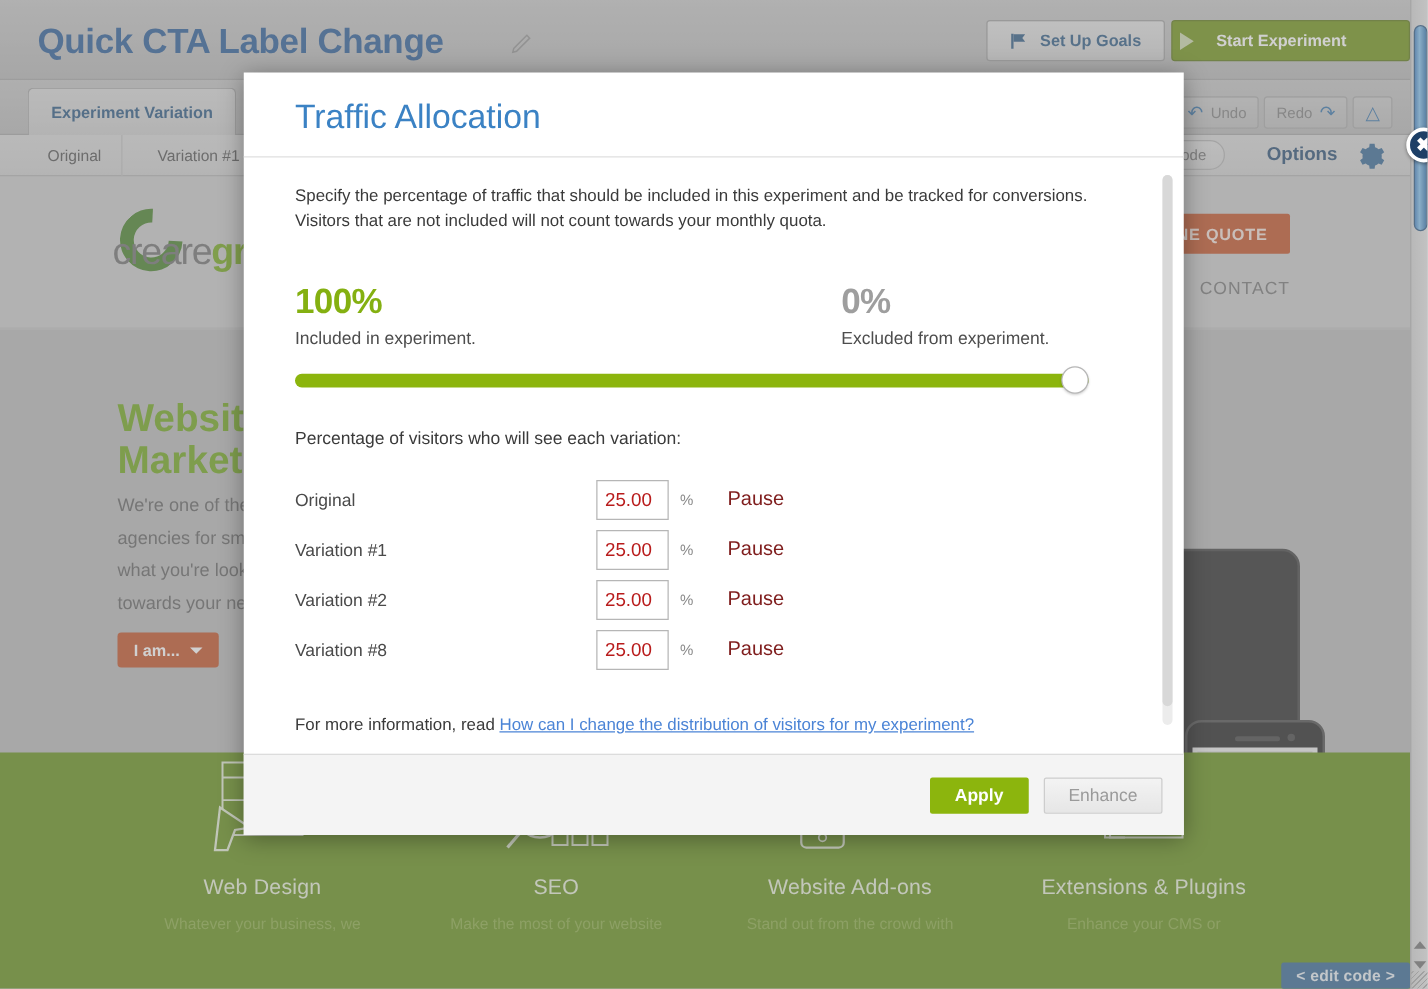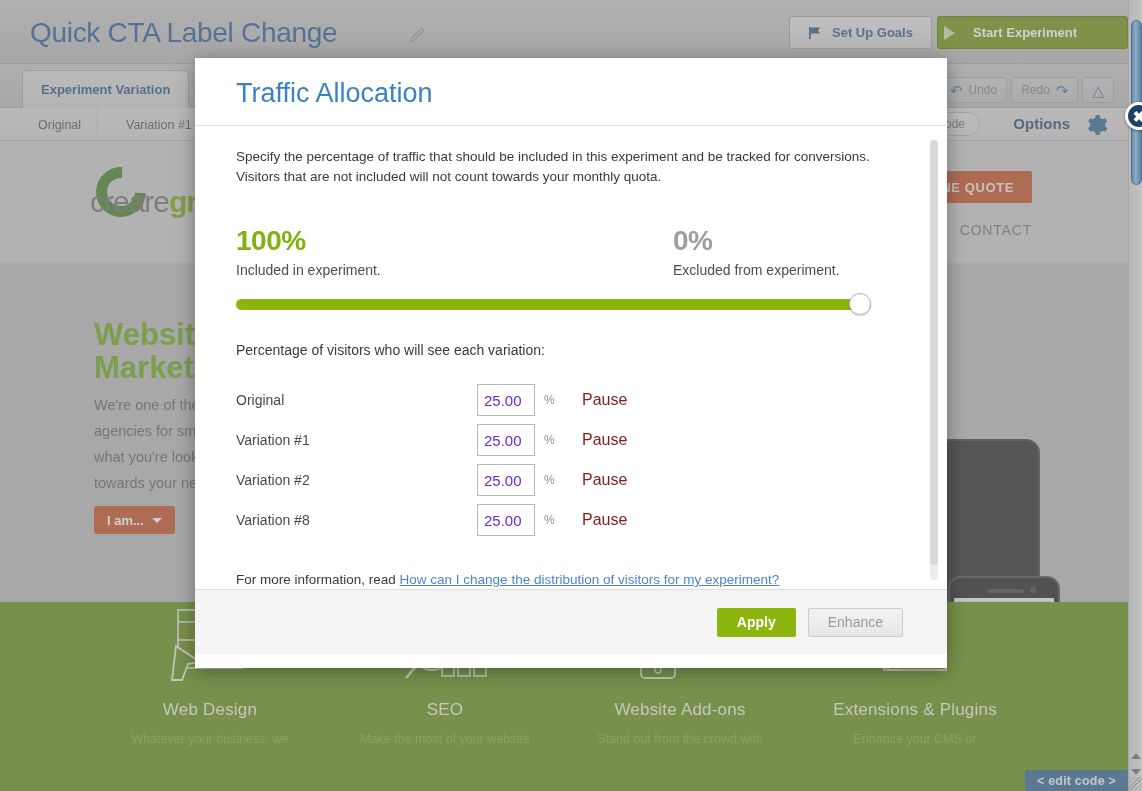--- a/index.html
+++ b/index.html
@@ -16,21 +16,21 @@
   .bg-layer { position: absolute; inset: 0; }
 
   
   .appbar {
     position: absolute; left: 0; top: 0; width: 1128px; height: 64px;
     background: linear-gradient(#c6c6c6, #b4b4b4);
     border-bottom: 1px solid #a3a3a3;
   }
   .exp-title {
     position: absolute; left: 30px; top: 17px;
-    font-size: 28px; font-weight: normal; color: #205493;
+    font-size: 28px; font-weight: bold; color: #205493;
     letter-spacing: -0.3px;
   }
   .pencil-icon {
     position: absolute; left: 408px; top: 26px;
     width: 18px; height: 18px; opacity: .55;
   }
 
   .btn-goals {
     position: absolute; left: 789px; top: 16px; width: 143px; height: 33px;
     background: linear-gradient(#e2e2e2, #cfcfcf);
@@ -273,43 +273,43 @@
     box-shadow: 0 1px 2px rgba(0,0,0,.18);
   }
 
   .pct-label { margin-top: 27px; font-size: 14px; color: #3a3a3a; }
 
   .rows { margin-top: 22px; }
   .row { display: flex; align-items: center; height: 40px; }
   .row-name { width: 241px; font-size: 14px; color: #4a4a4a; }
   .row-input {
     width: 58px; height: 32px; border: 1px solid #b6b6b6; background: #fff;
-    font-family: "Liberation Sans", sans-serif; font-size: 15px; color: #6d28d9;
+    font-family: "Liberation Sans", sans-serif; font-size: 15px; color: #b91c1c;
     padding-left: 6px; outline: none;
   }
   .row-pct { width: 47px; padding-left: 9px; font-size: 12px; color: #8a8a8a; }
   .row-pause { font-size: 16px; color: #7f1d1d; cursor: pointer; }
 
   .moreinfo { margin-top: 30px; width: 605px; font-size: 13.5px; color: #3a3a3a; line-height: 20px; }
   .moreinfo a { color: #4b84d6; text-decoration: underline; }
 
   .modal-scroll {
     position: absolute; right: 9px; top: 14px; width: 8px; height: 440px;
     background: #ececec; border-radius: 4px;
   }
   .modal-thumb {
     position: absolute; left: 0; top: 0; width: 8px; height: 425px;
     background: #d8d8d8; border-radius: 4px;
   }
 
   .modal-foot {
-    position: absolute; left: 0; bottom: 14px; width: 752px; height: 65px;
+    position: absolute; left: 0; bottom: 0; width: 752px; height: 65px;
     background: #f4f4f4; border-top: 1px solid #dcdcdc;
     display: flex; align-items: center; justify-content: flex-end;
-    padding-right: 44px; gap: 12px;
+    padding-right: 17px; gap: 12px;
   }
   .btn-apply {
     height: 29px; padding: 0 20px; background: #8cb50d; color: #fff;
     font-size: 14px; font-weight: bold; border: none; border-radius: 2px;
     font-family: "Liberation Sans", sans-serif; cursor: pointer;
   }
   .btn-cancel {
     height: 29px; padding: 0 19px;
     background: linear-gradient(#f3f3f3,#e6e6e6); color: #9a9a9a;
     font-size: 14px; border: 1px solid #cdcdcd; border-radius: 2px;

